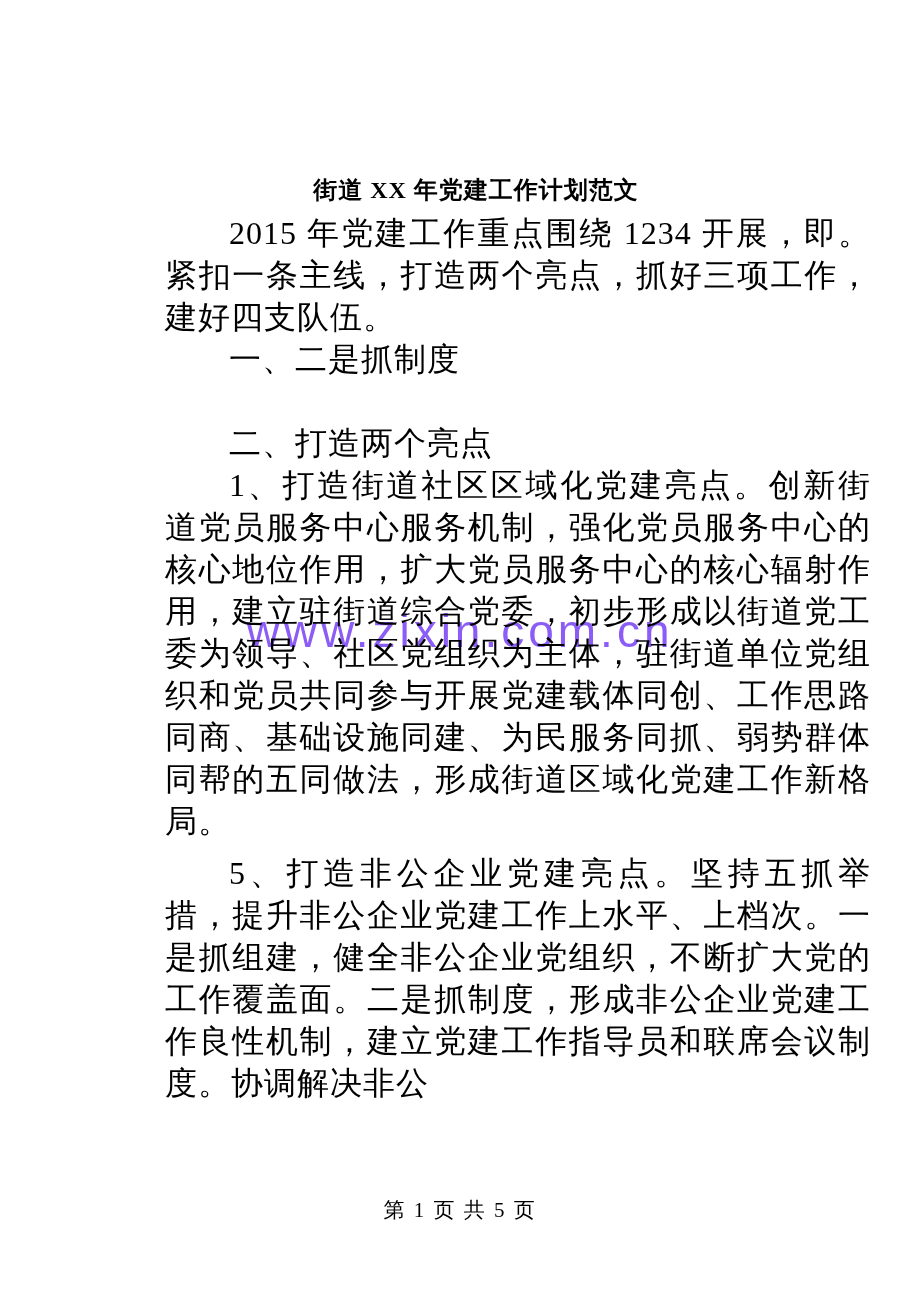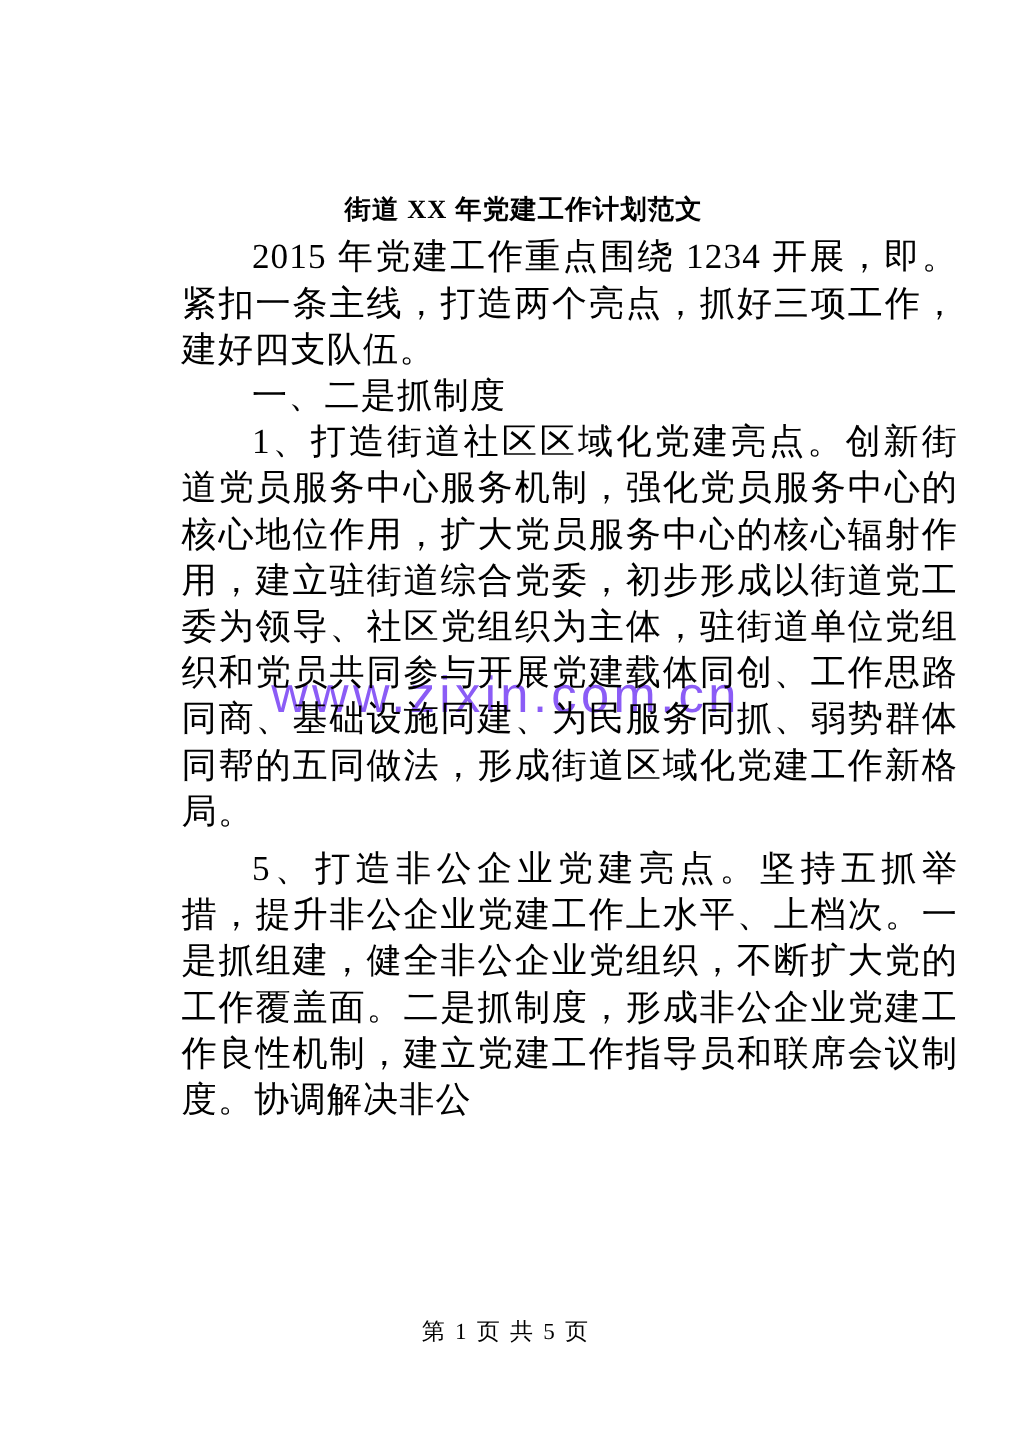--- a/index.html
+++ b/index.html
@@ -69,19 +69,20 @@
 
 <div class="page">
 
   <div class="watermark">www.zixin.com.cn</div>
 
   <h1 class="title">街道 XX 年党建工作计划范文</h1>
 
   <div class="doc-body">
     <p class="para">2015 年党建工作重点围绕 1234 开展，即。紧扣一条主线，打造两个亮点，抓好三项工作，建好四支队伍。</p>
     <p class="heading">一、二是抓制度</p>
+    <p class="heading gap-lg">二、打造两个亮点</p>
     <p class="para">1、打造街道社区区域化党建亮点。创新街道党员服务中心服务机制，强化党员服务中心的核心地位作用，扩大党员服务中心的核心辐射作用，建立驻街道综合党委，初步形成以街道党工委为领导、社区党组织为主体，驻街道单位党组织和党员共同参与开展党建载体同创、工作思路同商、基础设施同建、为民服务同抓、弱势群体同帮的五同做法，形成街道区域化党建工作新格局。</p>
     <p class="para gap-sm">5、打造非公企业党建亮点。坚持五抓举措，提升非公企业党建工作上水平、上档次。一是抓组建，健全非公企业党组织，不断扩大党的工作覆盖面。二是抓制度，形成非公企业党建工作良性机制，建立党建工作指导员和联席会议制度。协调解决非公</p>
   </div>
 
   <div class="footer">第 1 页  共 5 页</div>
 
 </div>
 
 </body></html>

